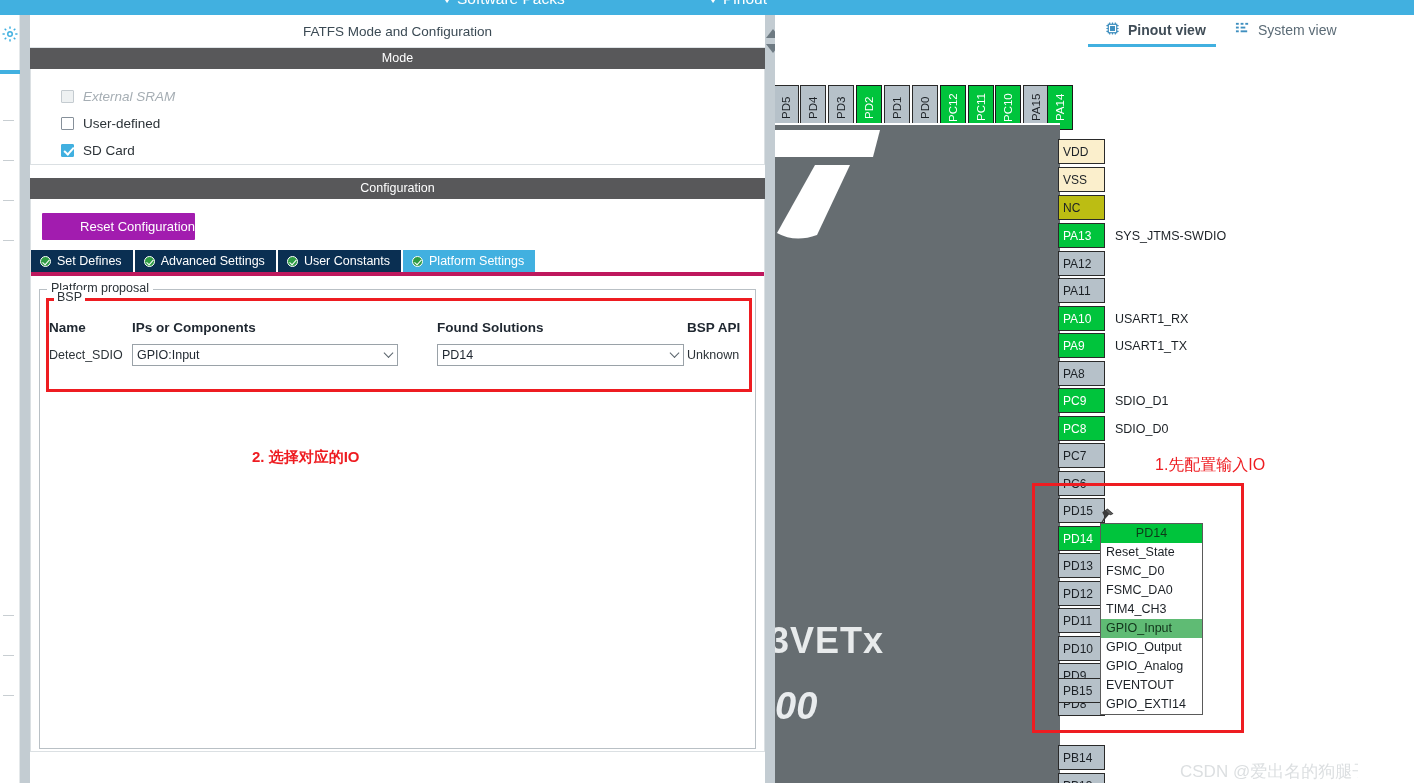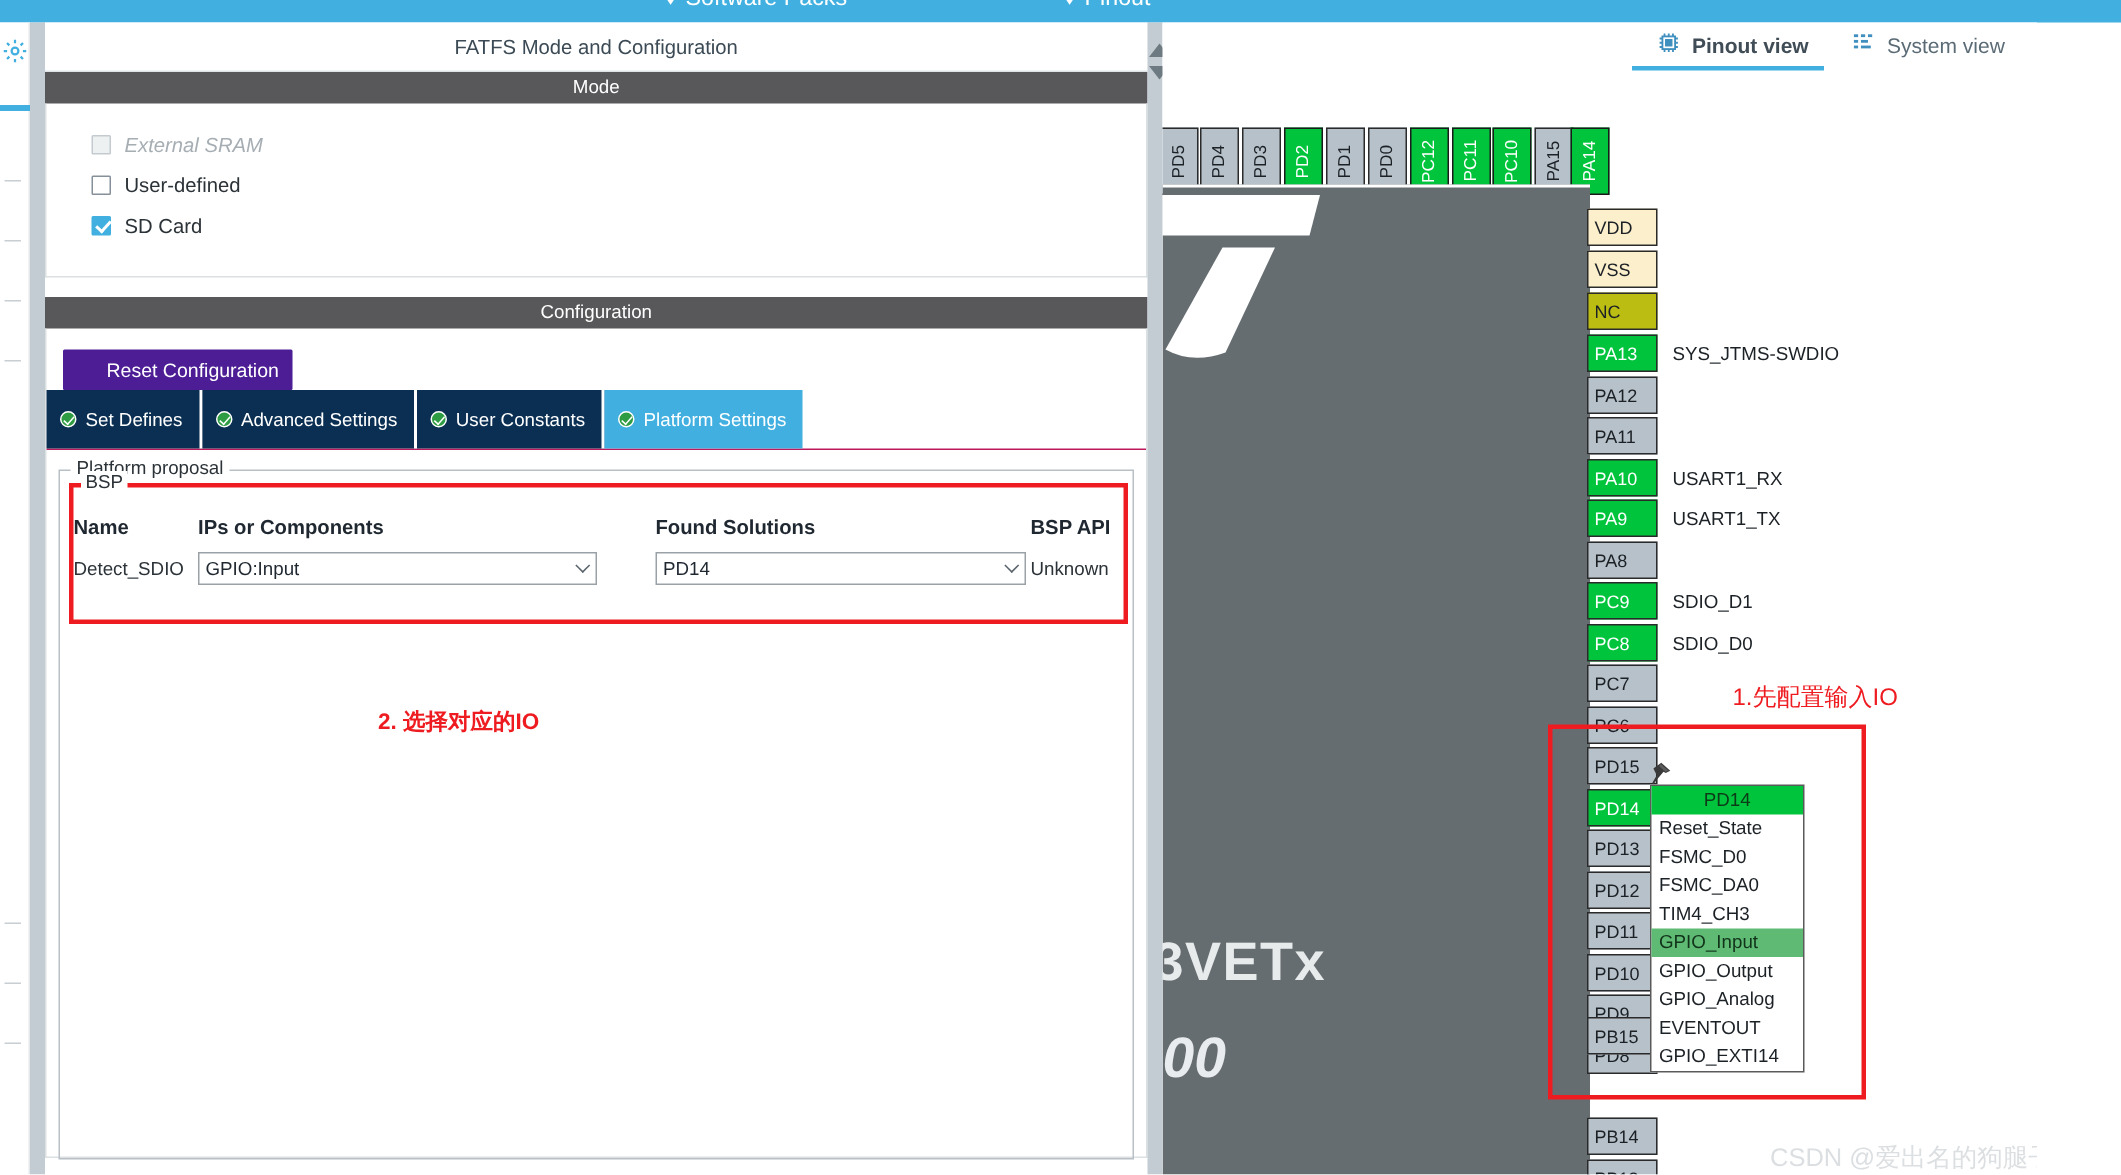--- a/index.html
+++ b/index.html
@@ -61,21 +61,21 @@
     height: 33px; line-height: 33px; text-align: center;
     color: #3b4a54; font-size: 13.5px;
     border-bottom: 1px solid #dfe4e7;
   }
   .section-bar {
     height: 21px; line-height: 21px; text-align: center;
     background: #58585a; color: #ffffff; font-size: 12.5px;
   }
   .mode-box {
     border: 1px solid #dbe0e3; border-top: none;
-    height: 116px; padding: 14px 0 0 30px;
+    height: 96px; padding: 14px 0 0 30px;
   }
   .chk-row { display: flex; align-items: center; height: 27px; font-size: 13.5px; }
   .chk {
     width: 13px; height: 13px; margin-right: 9px;
     border: 1px solid #86909a; background: #ffffff; border-radius: 1px;
     display: inline-block; position: relative; flex: none;
   }
   .chk.checked { background: #41b0e0; border-color: #41b0e0; }
   .chk.checked::after {
     content: ""; position: absolute; left: 4px; top: 0px;
@@ -87,29 +87,29 @@
   .chk-label.dim { color: #a6aeb4; font-style: italic; }
 
   .cfg-body-spacer { height: 13px; }
 
   .cfg-inner {
     border: 1px solid #dbe0e3; border-top: none;
     height: 553px; padding: 0;
   }
   .reset-wrap { padding: 14px 0 0 11px; }
   .reset-btn {
-    width: 153px; height: 27px; line-height: 27px; text-align: left;
-    background: #4c1d95; color: #ffffff; font-size: 13px;
-    border: none; border-radius: 1px; cursor: default; padding-left: 29px;
+    width: 153px; height: 27px; line-height: 27px; text-align: right;
+    background: #a21caf; color: #ffffff; font-size: 13px;
+    border: none; border-radius: 1px; cursor: default;
   }
 
   
   .tabs {
-    margin-top: 0; height: 40px; display: flex; align-items: stretch;
-    border-bottom: 1px solid #be185d; background: #ffffff;
+    margin-top: 10px; height: 26px; display: flex; align-items: stretch;
+    border-bottom: 4px solid #be185d; background: #ffffff;
   }
   .tab {
     display: flex; align-items: center; gap: 6px;
     padding: 0 11px 0 9px; font-size: 12.5px; color: #ffffff;
     background: #0a2f52; border-right: 2px solid #ffffff;
   }
   .tab.active { background: #41b0e0; border-right: none; }
   .tick {
     width: 11px; height: 11px; border-radius: 50%;
     background: #2e9c43; display: inline-block; position: relative; flex: none;

